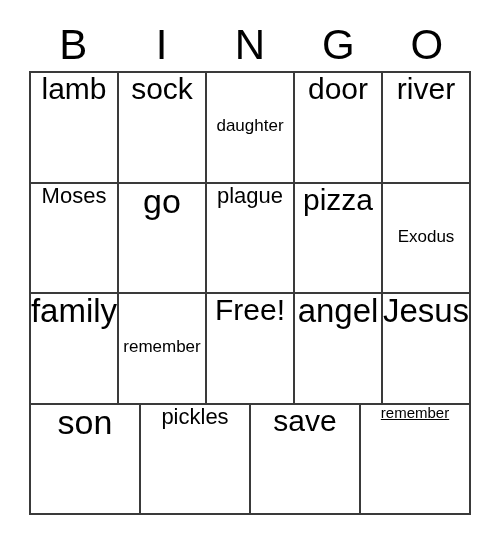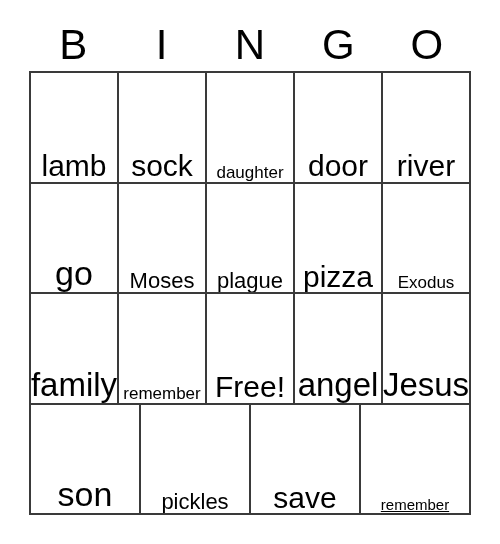--- a/index.html
+++ b/index.html
@@ -63,40 +63,40 @@
     display: flex;
     min-height: 0;
   }
   .cell {
     flex: 1 1 0;
     min-width: 0;
     box-sizing: border-box;
     border-right: 2px solid #3a3a3a;
     border-bottom: 2px solid #3a3a3a;
     display: flex;
-    align-items: flex-end;
+    align-items: flex-start;
     justify-content: center;
     text-align: center;
     padding: 0 2px;
     background: #ffffff;
     overflow: hidden;
   }
   .cell-text {
     display: block;
     line-height: 1.05;
     white-space: nowrap;
     color: #000000;
   }
 
   
   .fs-xl   { font-size: 34px; }
   .fs-lg   { font-size: 30px; }
   .fs-md   { font-size: 33px; }
   .fs-sm   { font-size: 22px; }
-  .fs-xs   { font-size: 17px; }
+  .fs-xs   { font-size: 17px; margin-top: 44px; }
   .fs-xxs  { font-size: 15px; text-decoration: underline; }
 </style>
 </head>
 <body>
 
 <div id="card">
 
   <div id="header-row">
     <div class="header-cell">B</div>
     <div class="header-cell">I</div>
@@ -120,24 +120,24 @@
       <div class="cell">
           <span class="cell-text fs-lg">door</span>
         </div>
       <div class="cell">
           <span class="cell-text fs-lg">river</span>
         </div>
     </div>
 
     <div class="grid-row">
       <div class="cell">
-          <span class="cell-text fs-xl">go</span>
+          <span class="cell-text fs-sm">Moses</span>
         </div>
       <div class="cell">
-          <span class="cell-text fs-sm">Moses</span>
+          <span class="cell-text fs-xl">go</span>
         </div>
       <div class="cell">
           <span class="cell-text fs-sm">plague</span>
         </div>
       <div class="cell">
           <span class="cell-text fs-lg">pizza</span>
         </div>
       <div class="cell">
           <span class="cell-text fs-xs">Exodus</span>
         </div>

